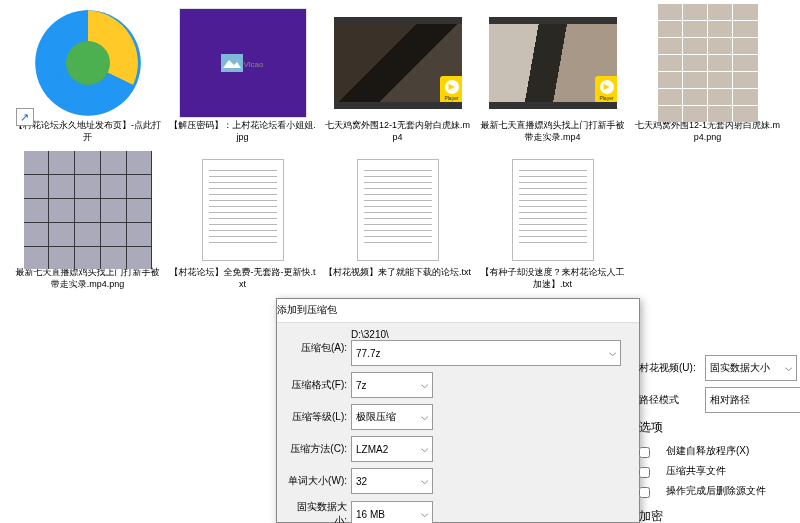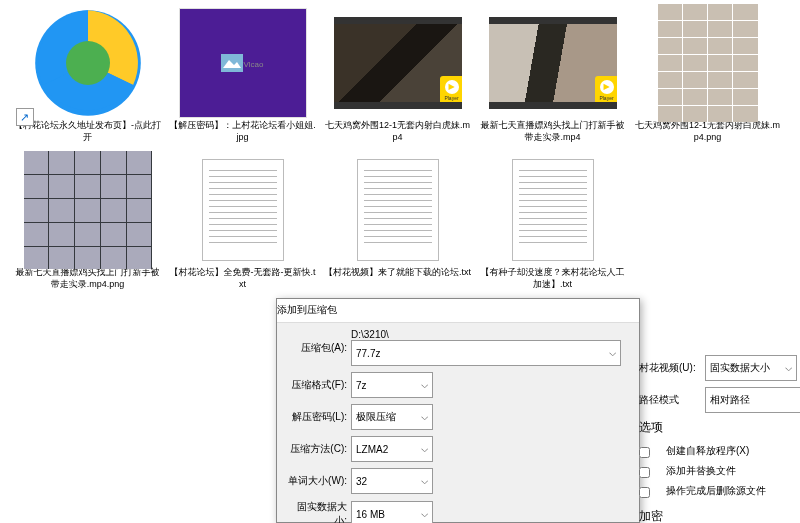--- a/index.html
+++ b/index.html
@@ -246,21 +246,21 @@
             </div>
 </div>
         </div>
 <div class="row">
           <div class="lbl">压缩格式(F):</div>
           <div class="combo">
             <span>7z</span>
           </div>
         </div>
 <div class="row">
-          <div class="lbl">解压密码(L):</div>
+          <div class="lbl">压缩等级(L):</div>
           <div class="combo">
             <span>极限压缩</span>
           </div>
         </div>
 <div class="row">
           <div class="lbl">压缩方法(C):</div>
           <div class="combo">
             <span>LZMA2</span>
           </div>
         </div>
@@ -299,21 +299,21 @@
             <span>相对路径</span>
           </div>
         </div>
 <div class="sect">选项</div>
 <label class="chk">
           <input type="checkbox" style="">
           <span>创建自释放程序(X)</span>
         </label>
 <label class="chk">
           <input type="checkbox" style="">
-          <span>添加并替换文件</span>
+          <span>压缩共享文件</span>
         </label>
 <label class="chk">
           <input type="checkbox" style="">
           <span>操作完成后删除源文件</span>
         </label>
 <div class="sect" style="margin-top:4px">加密</div>
 <div style="font-size:10px">输入密码:</div>
 
 </div>
 

